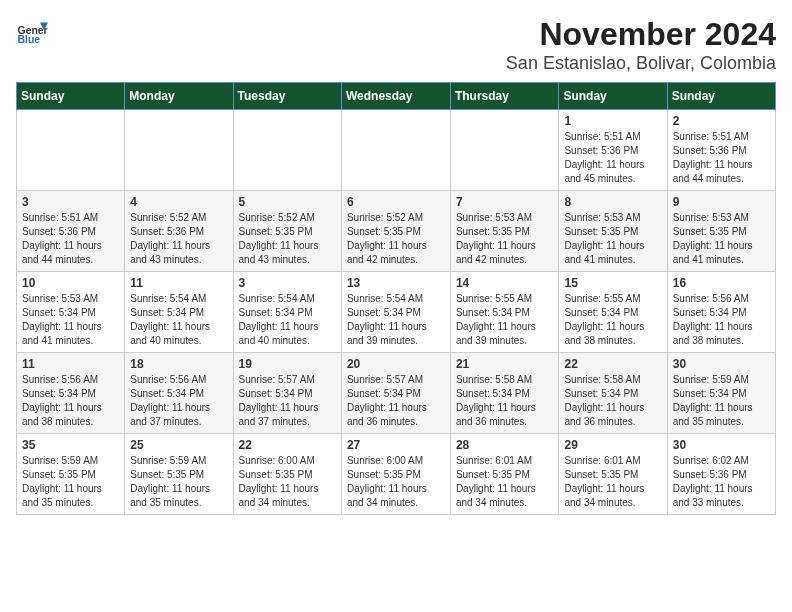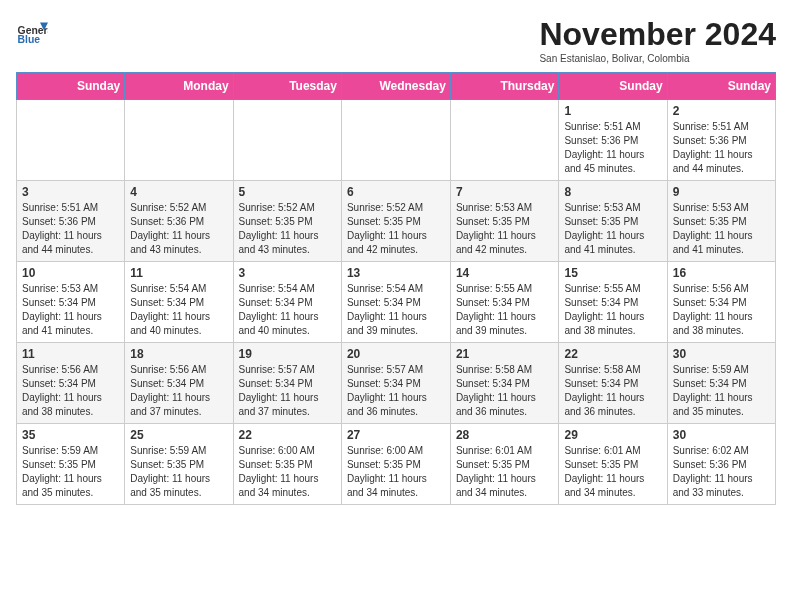--- a/index.html
+++ b/index.html
@@ -19,43 +19,44 @@
     .logo {
       display: flex;
       align-items: center;
       gap: 4px;
     }
     .logo-icon {
       width: 32px;
       height: 32px;
     }
     .title-section {
+      text-align: right;
       margin-left: 32px;
     }
     .month-title {
       font-size: 32px;
       font-weight: bold;
       color: #222;
     }
     .subtitle {
-      font-size: 10px;
+      font-size: 18px;
       color: #444;
     }
     .calendar {
       width: 100%;
       border-collapse: collapse;
       border: 1px solid #ccc;
     }
     .calendar th {
-      background: #ec4899;
+      background: #14532d;
       color: #fff;
       padding: 6px 4px;
       font-size: 12px;
       font-weight: bold;
-      text-align: right;
+      text-align: left;
       border: 1px solid #5590cc;
     }
     .calendar td {
       border: 1px solid #ccc;
       vertical-align: top;
       padding: 4px 5px;
       font-size: 10.5px;
       color: #333;
       width: 110px;
       min-height: 80px;

